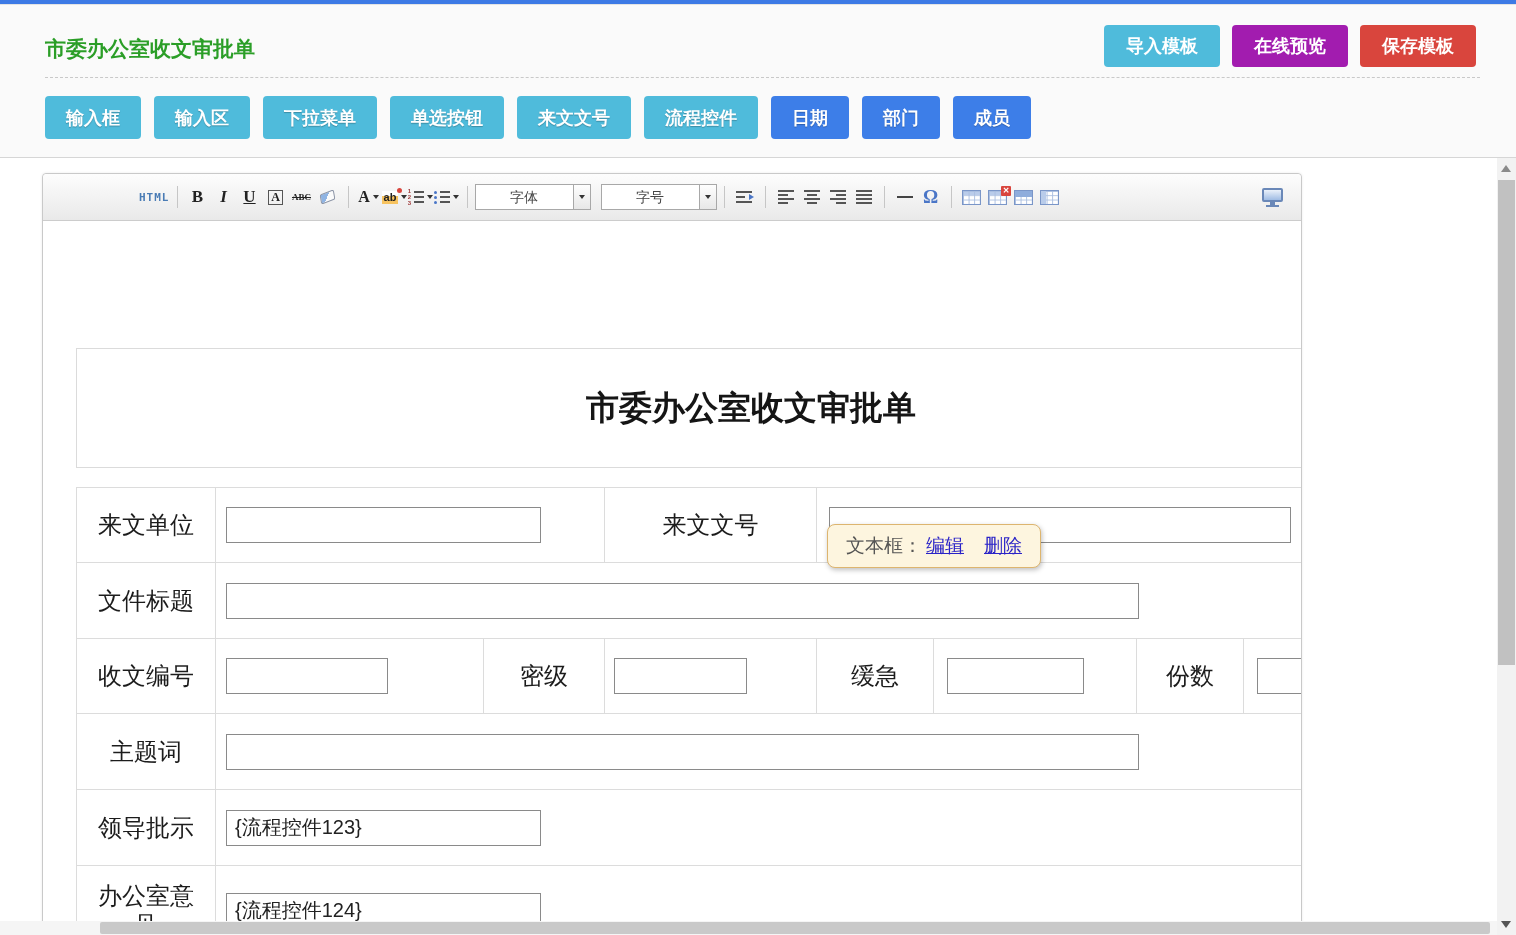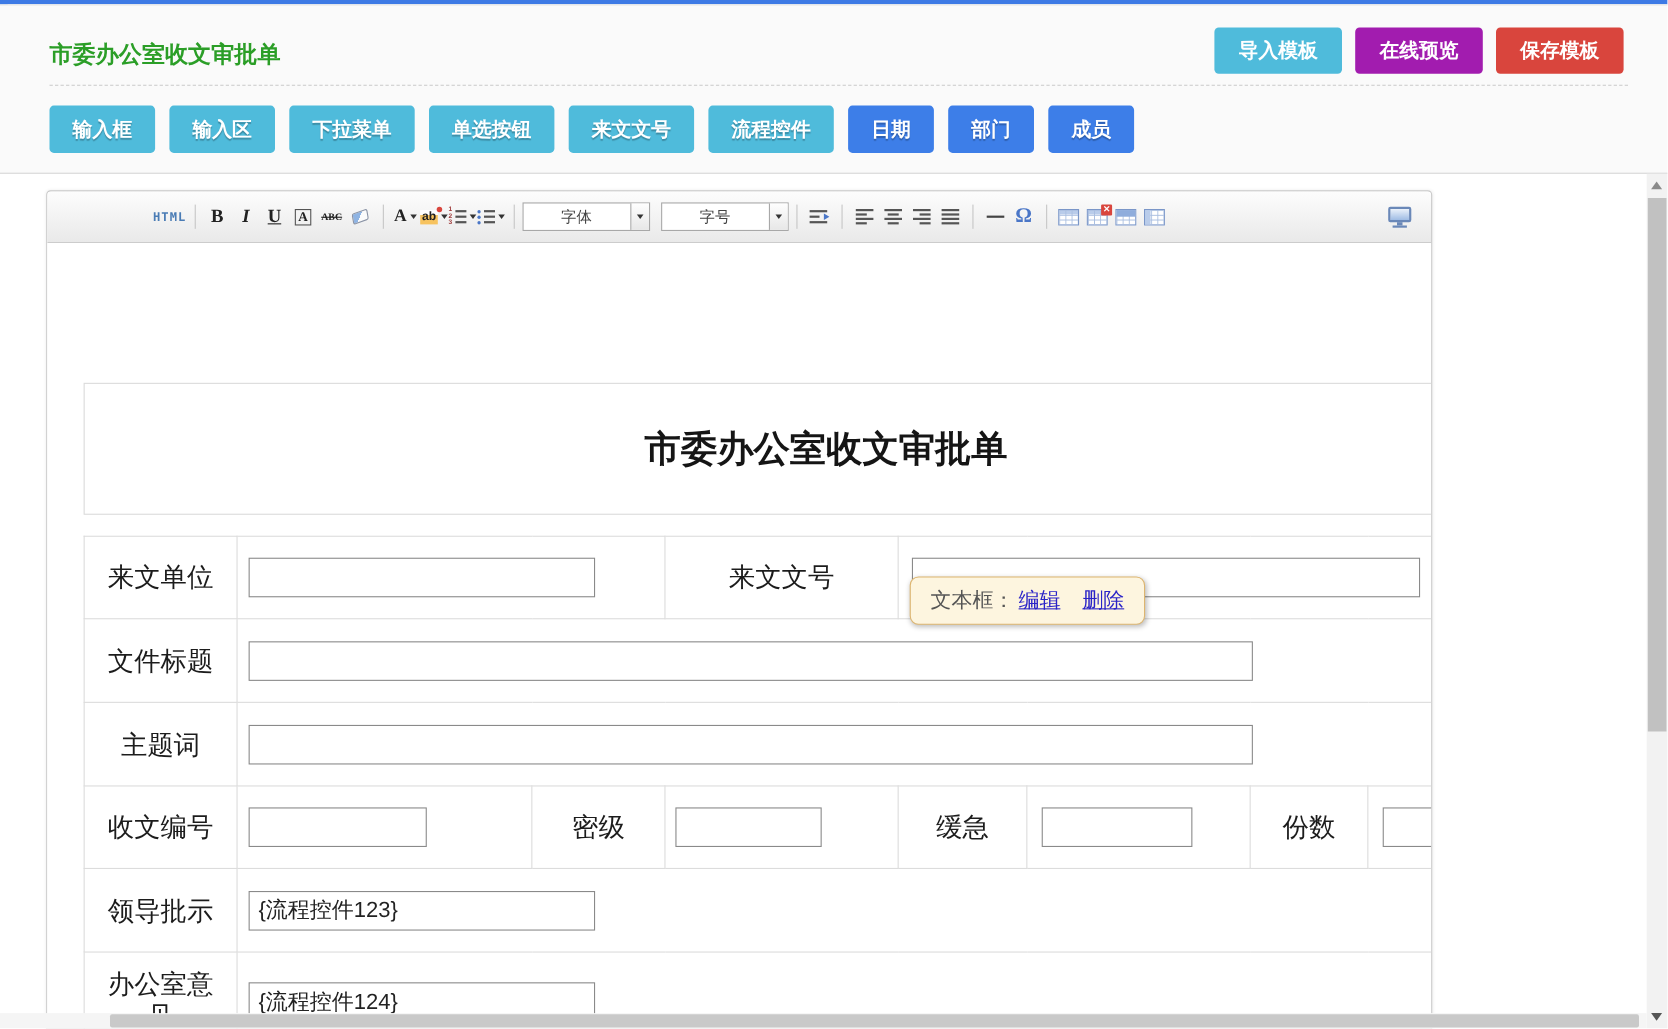--- a/index.html
+++ b/index.html
@@ -323,44 +323,44 @@
         <td class="ic" colspan="4" style="padding-left:12px">
           <input class="inp" style="width: 462px;">
         </td>
       </tr>
       <tr style="height:76px">
         <td class="lbl">文件标题</td>
         <td class="ic" colspan="7">
           <input class="inp" style="width: 913px;">
         </td>
       </tr>
+      <tr style="height:75px">
+        <td class="lbl">收文编号</td>
+        <td class="ic">
+          <input class="inp" style="width: 162px;">
+        </td>
+        <td class="lbl">密级</td>
+        <td class="ic" style="padding-left:9px">
+          <input class="inp" style="width: 133px;">
+        </td>
+        <td class="lbl">缓急</td>
+        <td class="ic" style="padding-left:13px">
+          <input class="inp" style="width: 137px;">
+        </td>
+        <td class="lbl">份数</td>
+        <td class="ic" style="padding-left:13px">
+          <input class="inp" style="width: 133px;">
+        </td>
+      </tr>
       <tr style="height:76px">
         <td class="lbl">主题词</td>
         <td class="ic" colspan="7">
           <input class="inp" style="width: 913px;">
         </td>
       </tr>
-      <tr style="height:75px">
-        <td class="lbl">收文编号</td>
-        <td class="ic">
-          <input class="inp" style="width: 162px;">
-        </td>
-        <td class="lbl">密级</td>
-        <td class="ic" style="padding-left:9px">
-          <input class="inp" style="width: 133px;">
-        </td>
-        <td class="lbl">缓急</td>
-        <td class="ic" style="padding-left:13px">
-          <input class="inp" style="width: 137px;">
-        </td>
-        <td class="lbl">份数</td>
-        <td class="ic" style="padding-left:13px">
-          <input class="inp" style="width: 133px;">
-        </td>
-      </tr>
       <tr style="height:76px">
         <td class="lbl">领导批示</td>
         <td class="ic" colspan="7">
           <input class="inp" style="width: 315px;" value="{流程控件123}">
         </td>
       </tr>
       <tr style="height:90px">
         <td class="lbl">
           <span class="wrap-label">办公室意见</span>
         </td>

